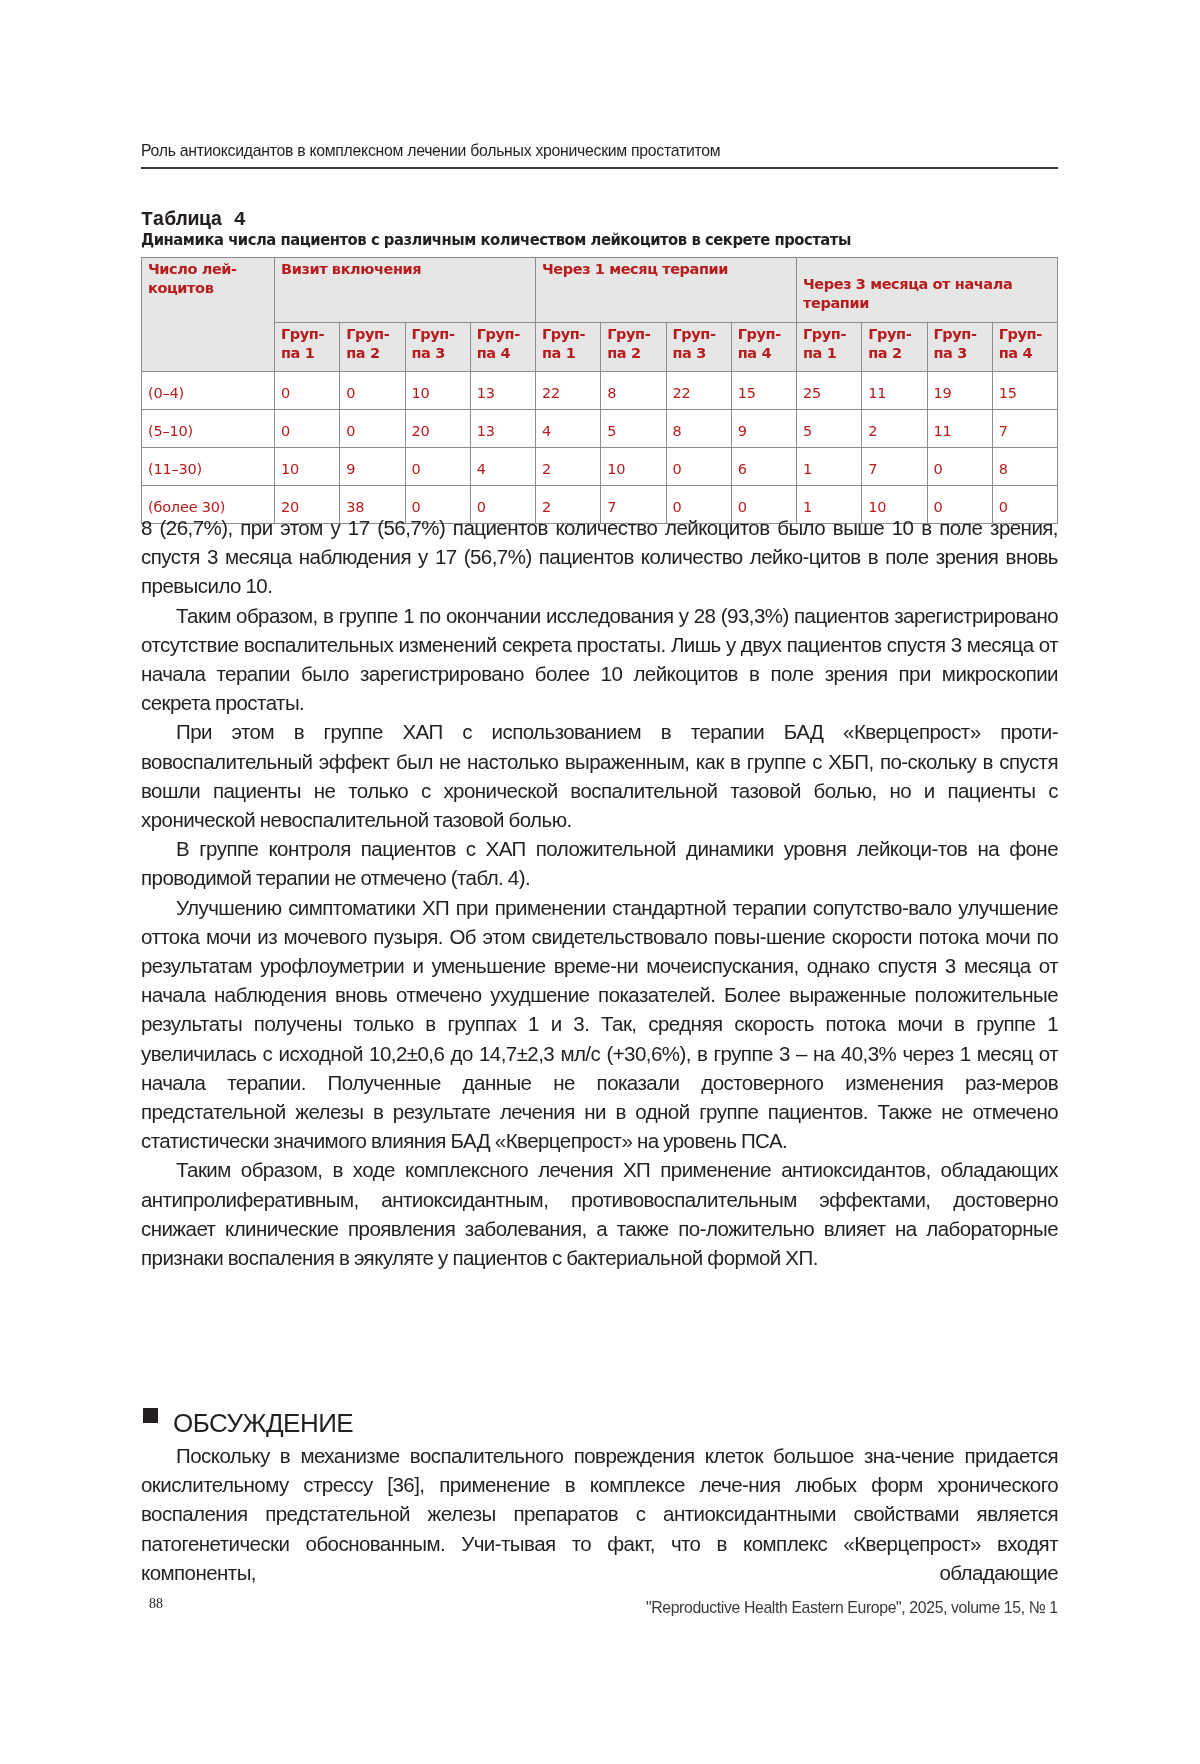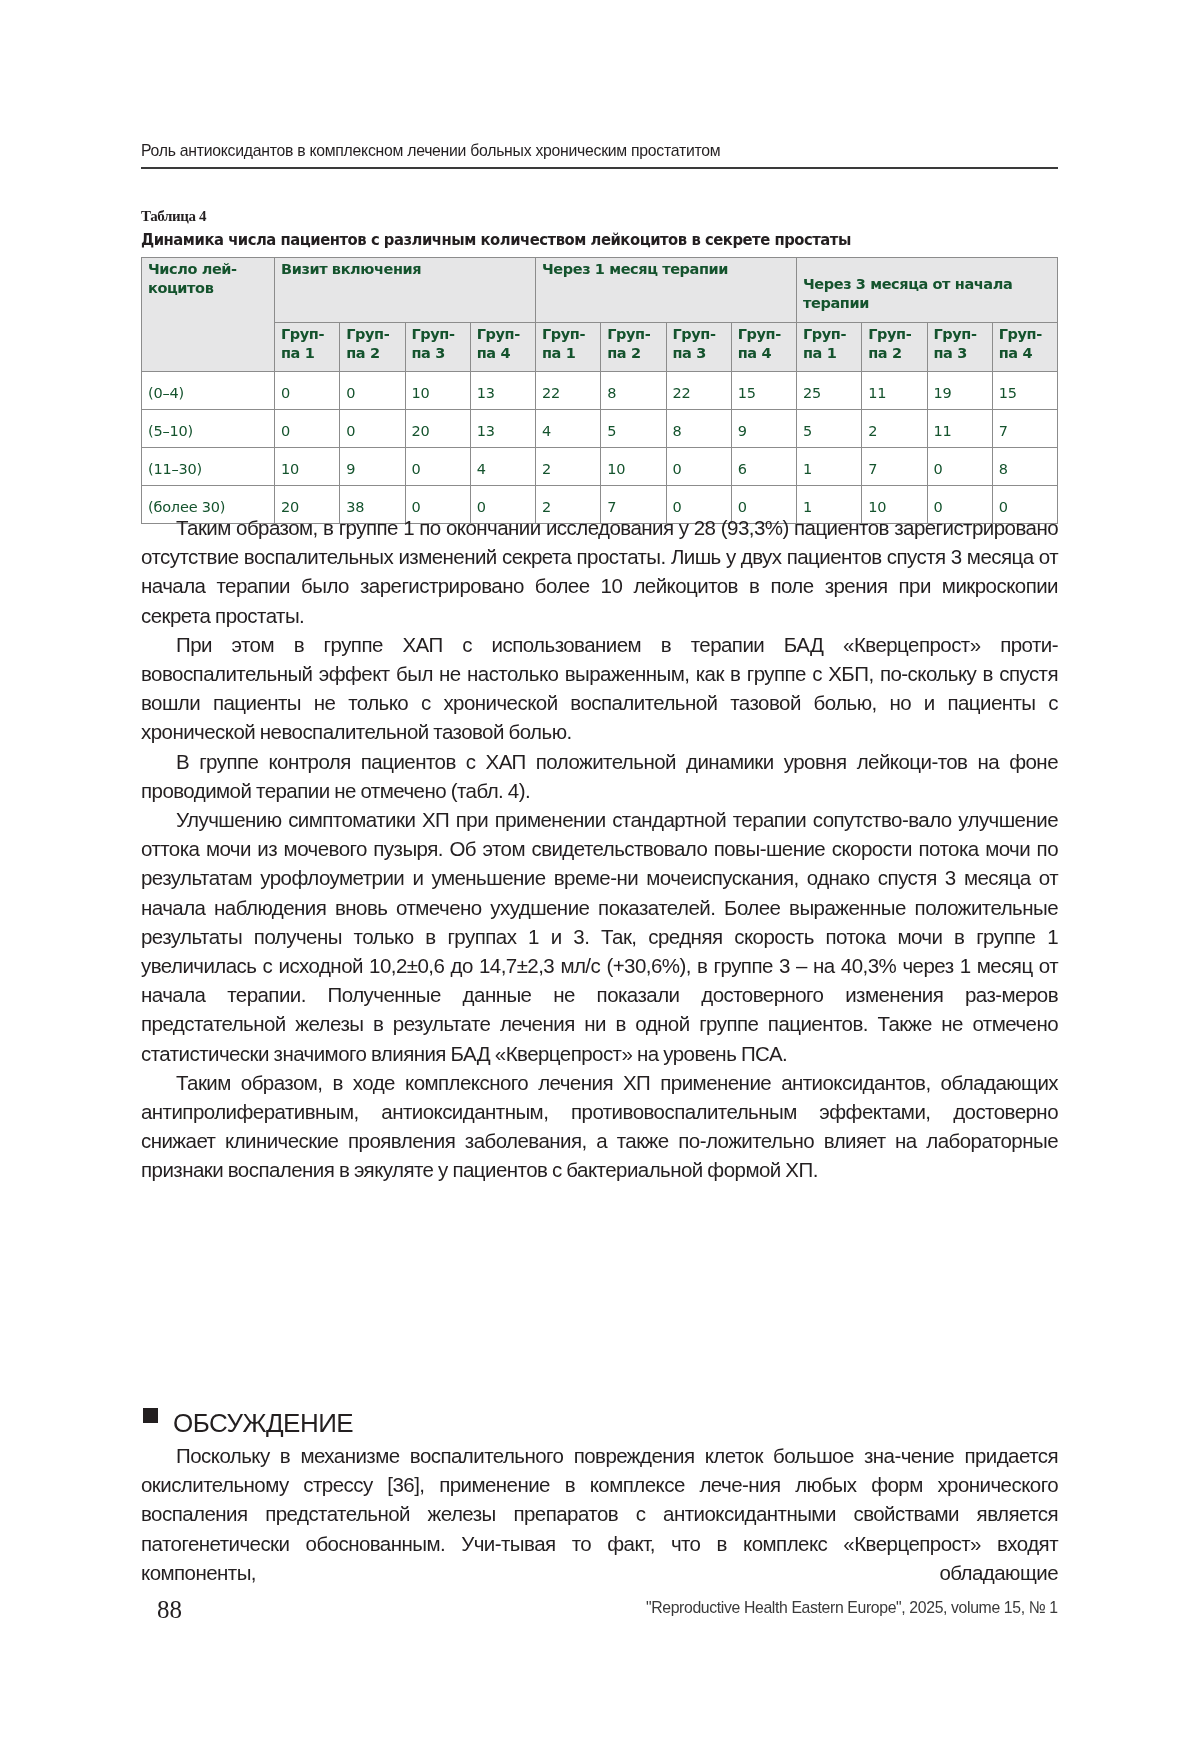--- a/index.html
+++ b/index.html
@@ -38,23 +38,23 @@
       top: 167px;
       left: 0;
       width: 917px;
       height: 2px;
       background: #3a3a3a;
     }
     .table-label {
       position: absolute;
       top: 208px;
       left: 0;
-      font-size: 15px;
+      font-size: 20px;
       font-weight: bold;
-      font-family: Liberation Serif, serif;
+      font-family: Liberation Mono, monospace;
       letter-spacing: -0.4px;
     }
     .table-title {
       position: absolute;
       top: 231px;
       left: 0;
       width: 917px;
       font-size: 15.5px;
       font-weight: bold;
       font-family: "DejaVu Sans", sans-serif;
@@ -65,21 +65,21 @@
     }
     table.data-table {
       position: absolute;
       top: 257px;
       left: 0;
       width: 917px;
       border-collapse: collapse;
       table-layout: fixed;
       font-family: "DejaVu Sans", sans-serif;
       font-size: 14.5px;
-      color: #14532d;
+      color: #b91c1c;
     }
     table.data-table col.c0 { width: 133px; }
     table.data-table th,
     table.data-table td {
       border: 1.5px solid #8c8c8c;
       text-align: left;
       vertical-align: top;
       padding: 2px 6px 2px 6px;
       line-height: 19px;
     }
@@ -138,22 +138,22 @@
       width: 15px;
       height: 15px;
       background: #231f20;
       margin-right: 15px;
       margin-left: 2px;
     }
 
     .footer-page {
       position: absolute;
       top: 1596px;
-      left: 16px;
-      font-size: 25px;
+      left: 8px;
+      font-size: 14px;
       font-family: "Liberation Serif", serif;
     }
     .footer-journal {
       position: absolute;
       top: 1598px;
       right: 0;
       font-size: 17px;
       letter-spacing: -0.4px;
       white-space: nowrap;
       color: #3a3a3a;
@@ -268,20 +268,21 @@
           <td>0</td>
           <td>1</td>
           <td>10</td>
           <td>0</td>
           <td>0</td>
         </tr>
       </tbody>
   </table>
 
   <div class="body-text" style="top: 513px;">
+    <p class="no-indent">8 (26,7%), при этом у 17 (56,7%) пациентов количество лейкоцитов было выше 10 в поле зрения, спустя 3 месяца наблюдения у 17 (56,7%) пациентов количество лейко-цитов в поле зрения вновь превысило 10.</p>
     <p>Таким образом, в группе 1 по окончании исследования у 28 (93,3%) пациентов зарегистрировано отсутствие воспалительных изменений секрета простаты. Лишь у двух пациентов спустя 3 месяца от начала терапии было зарегистрировано более 10 лейкоцитов в поле зрения при микроскопии секрета простаты.</p>
     <p>При этом в группе ХАП с использованием в терапии БАД «Кверцепрост» проти-вовоспалительный эффект был не настолько выраженным, как в группе с ХБП, по-скольку в спустя вошли пациенты не только с хронической воспалительной тазовой болью, но и пациенты с хронической невоспалительной тазовой болью.</p>
     <p>В группе контроля пациентов с ХАП положительной динамики уровня лейкоци-тов на фоне проводимой терапии не отмечено (табл. 4).</p>
     <p>Улучшению симптоматики ХП при применении стандартной терапии сопутство-вало улучшение оттока мочи из мочевого пузыря. Об этом свидетельствовало повы-шение скорости потока мочи по результатам урофлоуметрии и уменьшение време-ни мочеиспускания, однако спустя 3 месяца от начала наблюдения вновь отмечено ухудшение показателей. Более выраженные положительные результаты получены только в группах 1 и 3. Так, средняя скорость потока мочи в группе 1 увеличилась с исходной 10,2±0,6 до 14,7±2,3 мл/с (+30,6%), в группе 3 – на 40,3% через 1 месяц от начала терапии. Полученные данные не показали достоверного изменения раз-меров предстательной железы в результате лечения ни в одной группе пациентов. Также не отмечено статистически значимого влияния БАД «Кверцепрост» на уровень ПСА.</p>
     <p>Таким образом, в ходе комплексного лечения ХП применение антиоксидантов, обладающих антипролиферативным, антиоксидантным, противовоспалительным эффектами, достоверно снижает клинические проявления заболевания, а также по-ложительно влияет на лабораторные признаки воспаления в эякуляте у пациентов с бактериальной формой ХП.</p>
   </div>
 
   <div class="section-heading">
     <span class="square"></span>
     <span>ОБСУЖДЕНИЕ</span>

